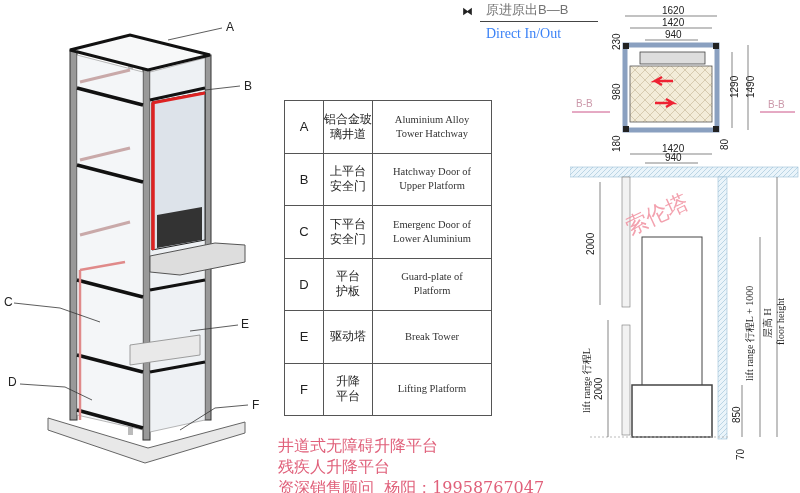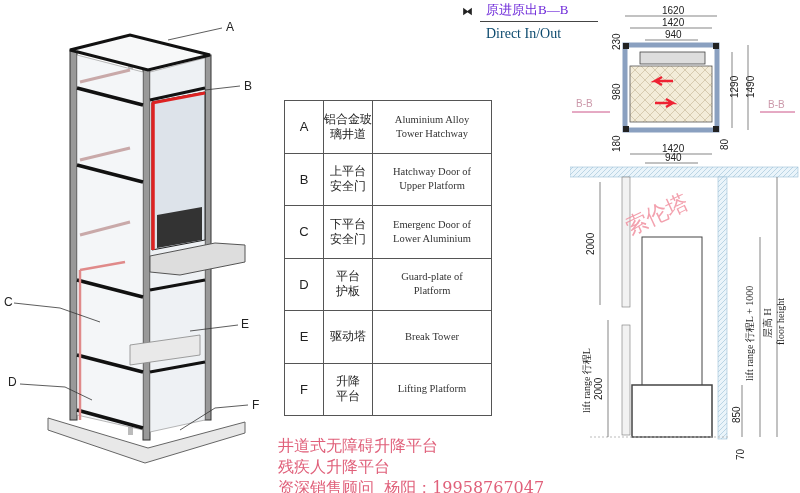--- a/index.html
+++ b/index.html
@@ -144,23 +144,23 @@
         </td>
       </tr>
     </tbody>
 </table>
 
 <div class="red-text" style="top:420px">井道式无障碍升降平台</div>
 <div class="red-text" style="top:441px">残疾人升降平台</div>
 <div class="red-text" style="top:462px;white-space:pre">资深销售顾问  杨阳：19958767047</div>
 
 <span class="abs" style="left:462px;top:5px;font-size:11px;color:#222">⧓</span>
-<span class="abs" style="left:486px;top:1px;font-family:Liberation Serif, serif;font-size:13px;color:#6d28d9">原进原出B—B</span>
+<span class="abs" style="left:486px;top:1px;font-family:Liberation Sans, sans-serif;font-size:13px;color:#737373">原进原出B—B</span>
 <div class="abs" style="left:480px;top:21px;width:118px;border-top:1.2px solid #444"></div>
-<span class="abs" style="left:486px;top:26px;font-size:14px;color:#0c4a6e">Direct In/Out</span>
+<span class="abs" style="left:486px;top:26px;font-size:14px;color:#3b82f6">Direct In/Out</span>
 
 <svg class="abs" style="left:570px;top:0" width="230" height="170">
   <defs>
     <pattern id="herring" width="10" height="10" patternUnits="userSpaceOnUse">
       <rect width="10" height="10" fill="#f3ecd9"></rect>
       <path d="M0,5 L5,0 M5,10 L10,5 M0,5 L5,10 M5,0 L10,5" stroke="#cfc3a6" stroke-width="0.8"></path>
     </pattern>
     <pattern id="hatch" width="5" height="5" patternUnits="userSpaceOnUse">
       <rect width="5" height="5" fill="#eaf4fa"></rect>
       <path d="M0,5 L5,0" stroke="#9bbfd6" stroke-width="0.6"></path>

